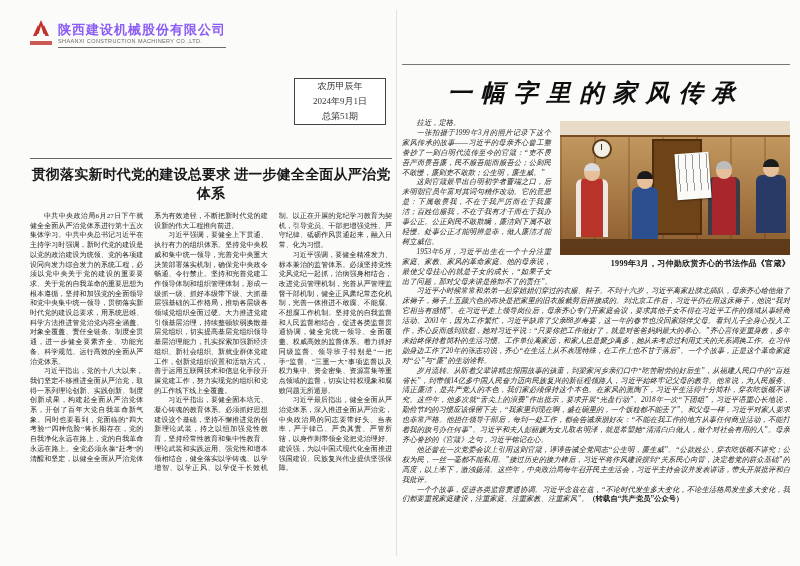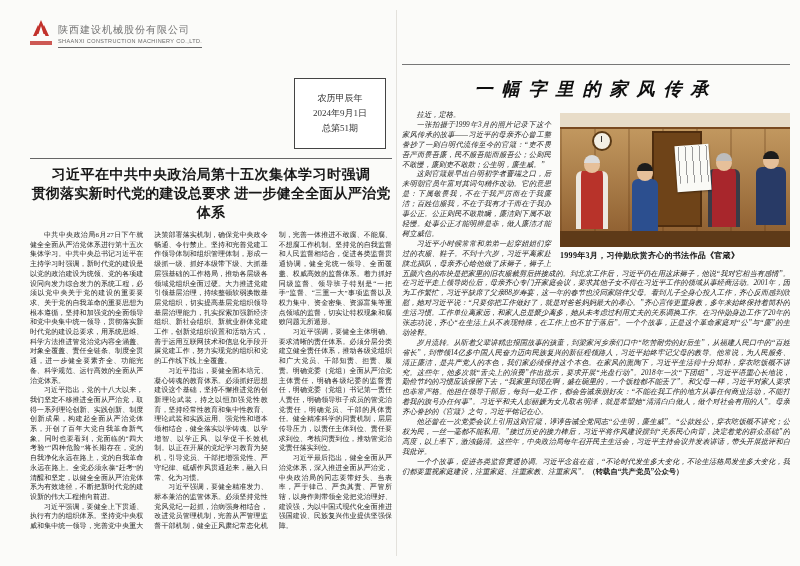--- a/index.html
+++ b/index.html
@@ -9,49 +9,49 @@
     font-family:"Liberation Serif","DejaVu Serif",serif;
   }
   .fold{position:absolute;left:396px;top:10px;bottom:10px;width:1px;background:#e3e1dc;}
   
   .left-page{position:absolute;left:30px;top:20px;width:362px;}
   .logo-row{display:flex;align-items:flex-start;height:38px;}
   .emblem{width:22px;height:26px;position:relative;margin-right:6px;}
   .emblem svg{display:block;}
   .logo-sub{height:4px;width:22px;background:#c2312b;margin-top:1px;opacity:.8;}
   .logo-names{padding-top:3px;}
-  .logo-cn{font-family:"Liberation Sans","DejaVu Sans",sans-serif;font-weight:normal;font-size:10px;color:#737373;letter-spacing:1px;line-height:14px;}
+  .logo-cn{font-family:"Liberation Sans","DejaVu Sans",sans-serif;font-weight:bold;font-size:13px;color:#8b5cf6;letter-spacing:1px;line-height:14px;}
   .logo-en{font-family:"Liberation Sans","DejaVu Sans",sans-serif;font-size:5.5px;color:#6a6a6a;letter-spacing:.4px;border-bottom:1.5px solid #6a6a6a;padding-bottom:2px;line-height:8px;}
   .masthead{position:relative;height:88px;margin-top:4px;}
   .paper-title{
     position:absolute;left:28px;top:6px;
     font-size:52px;font-weight:bold;font-style:italic;
     color:#c41211;letter-spacing:14px;white-space:nowrap;
     text-shadow:1px 1px 0 rgba(196,18,17,.35);
   }
   .issue-box{
     position:absolute;right:6px;top:16px;width:86px;
-    border:1px solid #444;padding:12px 2px;
+    border:1px solid #444;padding:0 2px;
     font-size:9px;line-height:15px;text-align:center;color:#333;background:#fff;
   }
   .rule{border-top:1.5px solid #666;margin:8px 0 6px;}
   .headline{text-align:center;font-weight:900;color:#181818;}
   .headline .h1{font-size:14px;line-height:19px;letter-spacing:.5px;}
   .headline .h2{font-size:14px;line-height:19px;letter-spacing:.2px;}
   .body-cols{
     margin-top:9px;height:372px;overflow:hidden;
     column-count:3;column-gap:11px;
     font-size:7px;line-height:9.7px;text-align:justify;color:#1f1f1f;
   }
   .body-cols p{margin:0;text-indent:2em;}
   
   .right-page{position:absolute;left:402px;top:20px;width:388px;}
   .right-rule{border-top:1px solid #777;margin-top:44px;}
   .right-title{
-    text-align:center;font-size:18px;font-weight:bold;font-style:italic;
+    text-align:center;font-size:24px;font-weight:bold;font-style:italic;
     color:#0e0e0e;letter-spacing:9px;margin:12px 0 9px;white-space:nowrap;font-family:Liberation Mono, monospace;
   }
   .right-body{
     font-size:7.3px;line-height:9.9px;text-align:justify;font-style:italic;
     color:#1d1d1d;height:448px;overflow:hidden;
   }
   .right-body p{margin:0;text-indent:2em;}
   .credit{font-weight:bold;font-style:normal;}
   
   .photo-wrap{float:right;width:230px;margin:3px 0 5px 9px;font-style:normal;}
@@ -77,21 +77,21 @@
   .fig-woman-right .torso{background:#a8262c;border-left:4px solid #3b3b46;border-right:4px solid #3b3b46;width:24px;}
   .fig-man-right{left:196px;top:40px;}
   .fig-man-right .hair{background:#1c1c1c;}
   .fig-man-right .torso{background:#283a66;width:30px;}
   .sheet{
     position:absolute;left:116px;top:32px;width:34px;height:46px;background:#fafaf6;
     transform:rotate(-4deg);box-shadow:0 1px 2px rgba(0,0,0,.4);
     background-image:repeating-linear-gradient(90deg,transparent 0 3px,#9a9a9a 3px 4px,transparent 4px 7px);
     background-size:100% 80%;background-repeat:no-repeat;background-position:50% 15%;
   }
-  .caption{font-size:8px;font-weight:bold;text-align:left;margin-top:4px;color:#111;letter-spacing:.3px;}
+  .caption{font-size:8px;font-weight:bold;text-align:right;margin-top:4px;color:#111;letter-spacing:.3px;}
 </style>
 </head>
 <body>
 
 <div class="fold"></div>
 
 <div class="left-page">
 
   <div class="logo-row">
     <div class="emblem">
@@ -112,31 +112,29 @@
     <div class="issue-box">
       <div>农历甲辰年</div>
       <div>2024年9月1日</div>
       <div>总第51期</div>
     </div>
   </div>
 
   <div class="rule"></div>
 
   <div class="headline">
-    <div class="h1">习近平在中共中央政治局第十五次集体学习时强调</div>
     <div class="h2">贯彻落实新时代党的建设总要求 进一步健全全面从严治党体系</div>
   </div>
 
   <div class="body-cols">
     <p>中共中央政治局6月27日下午就健全全面从严治党体系进行第十五次集体学习。中共中央总书记习近平在主持学习时强调，新时代党的建设是以党的政治建设为统领、党的各项建设同向发力综合发力的系统工程，必须以党中央关于党的建设的重要要求、关于党的自我革命的重要思想为根本遵循，坚持和加强党的全面领导和党中央集中统一领导，贯彻落实新时代党的建设总要求，用系统思维、科学方法推进管党治党内容全涵盖、对象全覆盖、责任全链条、制度全贯通，进一步健全要素齐全、功能完备、科学规范、运行高效的全面从严治党体系。</p>
     <p>习近平指出，党的十八大以来，我们坚定不移推进全面从严治党，取得一系列理论创新、实践创新、制度创新成果，构建起全面从严治党体系，开创了百年大党自我革命新气象。同时也要看到，党面临的“四大考验”“四种危险”将长期存在，党的自我净化永远在路上，党的自我革命永远在路上。全党必须永葆“赶考”的清醒和坚定，以健全全面从严治党体系为有效途径，不断把新时代党的建设新的伟大工程推向前进。</p>
     <p>习近平强调，要健全上下贯通、执行有力的组织体系。坚持党中央权威和集中统一领导，完善党中央重大决策部署落实机制，确保党中央政令畅通、令行禁止。坚持和完善党建工作领导体制和组织管理体制，形成一级抓一级、抓好本级带下级、大抓基层强基础的工作格局，推动各层级各领域党组织全面过硬。大力推进党建引领基层治理，持续整顿软弱涣散基层党组织，切实提高基层党组织领导基层治理能力，扎实探索加强新经济组织、新社会组织、新就业群体党建工作，创新党组织设置和活动方式，善于运用互联网技术和信息化手段开展党建工作，努力实现党的组织和党的工作线下线上全覆盖。</p>
     <p>习近平指出，要健全固本培元、凝心铸魂的教育体系。必须抓好思想建设这个基础，坚持不懈推进党的创新理论武装，持之以恒加强党性教育，坚持经常性教育和集中性教育、理论武装和实践运用、强党性和增本领相结合，健全落实以学铸魂、以学增智、以学正风、以学促干长效机制。以正在开展的党纪学习教育为契机，引导党员、干部把增强党性、严守纪律、砥砺作风贯通起来，融入日常、化为习惯。</p>
     <p>习近平强调，要健全精准发力、标本兼治的监管体系。必须坚持党性党风党纪一起抓，治病强身相结合，改进党员管理机制，完善从严管理监督干部机制，健全正风肃纪常态化机制，完善一体推进不敢腐、不能腐、不想腐工作机制。坚持党的自我监督和人民监督相结合，促进各类监督贯通协调，健全党统一领导、全面覆盖、权威高效的监督体系。着力抓好同级监督、领导班子特别是“一把手”监督、“三重一大”事项监督以及权力集中、资金密集、资源富集等重点领域的监督，切实让特权现象和腐败问题无所遁形。</p>
-    <p>习近平强调，要健全主体明确、要求清晰的责任体系。必须分层分类建立健全责任体系，推动各级党组织和广大党员、干部知责、担责、履责。明确党委（党组）全面从严治党主体责任，明确各级纪委的监督责任，明确党委（党组）书记第一责任人责任，明确领导班子成员的管党治党责任，明确党员、干部的具体责任。健全精准科学的问责机制，层层传导压力，以责任主体到位、责任要求到位、考核问责到位，推动管党治党责任落实到位。</p>
     <p>习近平最后指出，健全全面从严治党体系，深入推进全面从严治党，中央政治局的同志要带好头、当表率，严于律己、严负其责、严管所辖，以身作则带领全党把党治理好、建设强，为以中国式现代化全面推进强国建设、民族复兴伟业提供坚强保障。</p>
   </div>
 </div>
 
 <div class="right-page">
   <div class="right-rule"></div>
   <div class="right-title">一幅字里的家风传承</div>
 
   <div class="right-body">
     <div class="photo-wrap">
@@ -171,18 +169,19 @@
         </div>
         <div class="sheet"></div>
         <div class="floor"></div>
       </div>
       <div class="caption">1999年3月，习仲勋欣赏齐心的书法作品《官箴》</div>
     </div>
 
     <p>拉近，定格。</p>
     <p>一张拍摄于1999年3月的照片记录下这个家风传承的故事——习近平的母亲齐心曾工整誊抄了一则自明代流传至今的官箴：“吏不畏吾严而畏吾廉，民不服吾能而服吾公；公则民不敢慢，廉则吏不敢欺；公生明，廉生威。”</p>
     <p>这则官箴最早出自明初学者曹端之口，后来明朝官员年富对其词句稍作改动。它的意思是：下属敬畏我，不在于我严厉而在于我廉洁；百姓信服我，不在于我有才干而在于我办事公正。公正则民不敢欺瞒，廉洁则下属不敢轻慢。处事公正才能明辨是非，做人廉洁才能树立威信。</p>
+    <p>1953年6月，习近平出生在一个十分注重家庭、家教、家风的革命家庭。他的母亲说，最使父母挂心的就是子女的成长，“如果子女出了问题，那对父母来讲是推卸不了的责任”。</p>
     <p>习近平小时候常常和弟弟一起穿姐姐们穿过的衣服、鞋子。不到十六岁，习近平离家赴陕北插队，母亲齐心给他做了床褥子，褥子上五颜六色的布块是把家里的旧衣服裁剪后拼接成的。到北京工作后，习近平仍在用这床褥子，他说“我对它相当有感情”。在习近平走上领导岗位后，母亲齐心专门开家庭会议，要求其他子女不得在习近平工作的领域从事经商活动。2001年，因为工作繁忙，习近平缺席了父亲88岁寿宴，这一年的春节也没回家陪伴父母。看到儿子全身心投入工作，齐心反而感到欣慰，她对习近平说：“只要你把工作做好了，就是对爸爸妈妈最大的孝心。”齐心言传更重身教，多年来始终保持着简朴的生活习惯。工作单位离家远，和家人总是聚少离多，她从未考虑过利用丈夫的关系调换工作。在习仲勋身边工作了20年的张志功说，齐心“在生活上从不表现特殊，在工作上也不甘于落后”。一个个故事，正是这个革命家庭对“公”与“廉”的生动诠释。</p>
     <p>岁月流转。从听着父辈讲精忠报国故事的孩童，到梁家河乡亲们口中“吃苦耐劳的好后生”，从福建人民口中的“百姓省长”，到带领14亿多中国人民奋力迈向民族复兴的新征程领路人，习近平始终牢记父母的教导。他常说，为人民服务、清正廉洁，是共产党人的本色，我们家必须保持这个本色。在家风的熏陶下，习近平生活得十分简朴，穿衣吃饭概不讲究。这些年，他多次就“舌尖上的浪费”作出批示，要求开展“光盘行动”。2018年一次“下团组”，习近平语重心长地说，勤俭节约的习惯应该保留下去，“我家里到现在啊，盛在碗里的，一个饭粒都不能丢了”。和父母一样，习近平对家人要求也非常严格。他担任领导干部后，每到一处工作，都会告诫亲朋好友：“不能在我工作的地方从事任何商业活动，不能打着我的旗号办任何事”。习近平和夫人彭丽媛为女儿取名明泽，就是希望她“清清白白做人，做个对社会有用的人”。母亲齐心誊抄的《官箴》之句，习近平铭记在心。</p>
     <p>他还曾在一次党委会议上引用这则官箴，谆谆告诫全党同志“公生明，廉生威”。“公款姓公，穿衣吃饭概不讲究；公权为民，一丝一毫都不能私用。”接过历史的接力棒后，习近平将作风建设摆到“关系民心向背，决定着党的群众基础”的高度，以上率下，激浊扬清。这些年，中央政治局每年召开民主生活会，习近平主持会议并发表讲话，带头开展批评和自我批评。</p>
     <p><span>一个个故事，促进各类监督贯通协调。习近平念兹在兹，“不论时代发生多大变化，不论生活格局发生多大变化，我们都要重视家庭建设，注重家庭、注重家教、注重家风”。</span><b class="credit">（转载自“共产党员”公众号）</b></p>
   </div>
 </div>
 
 </body></html>

